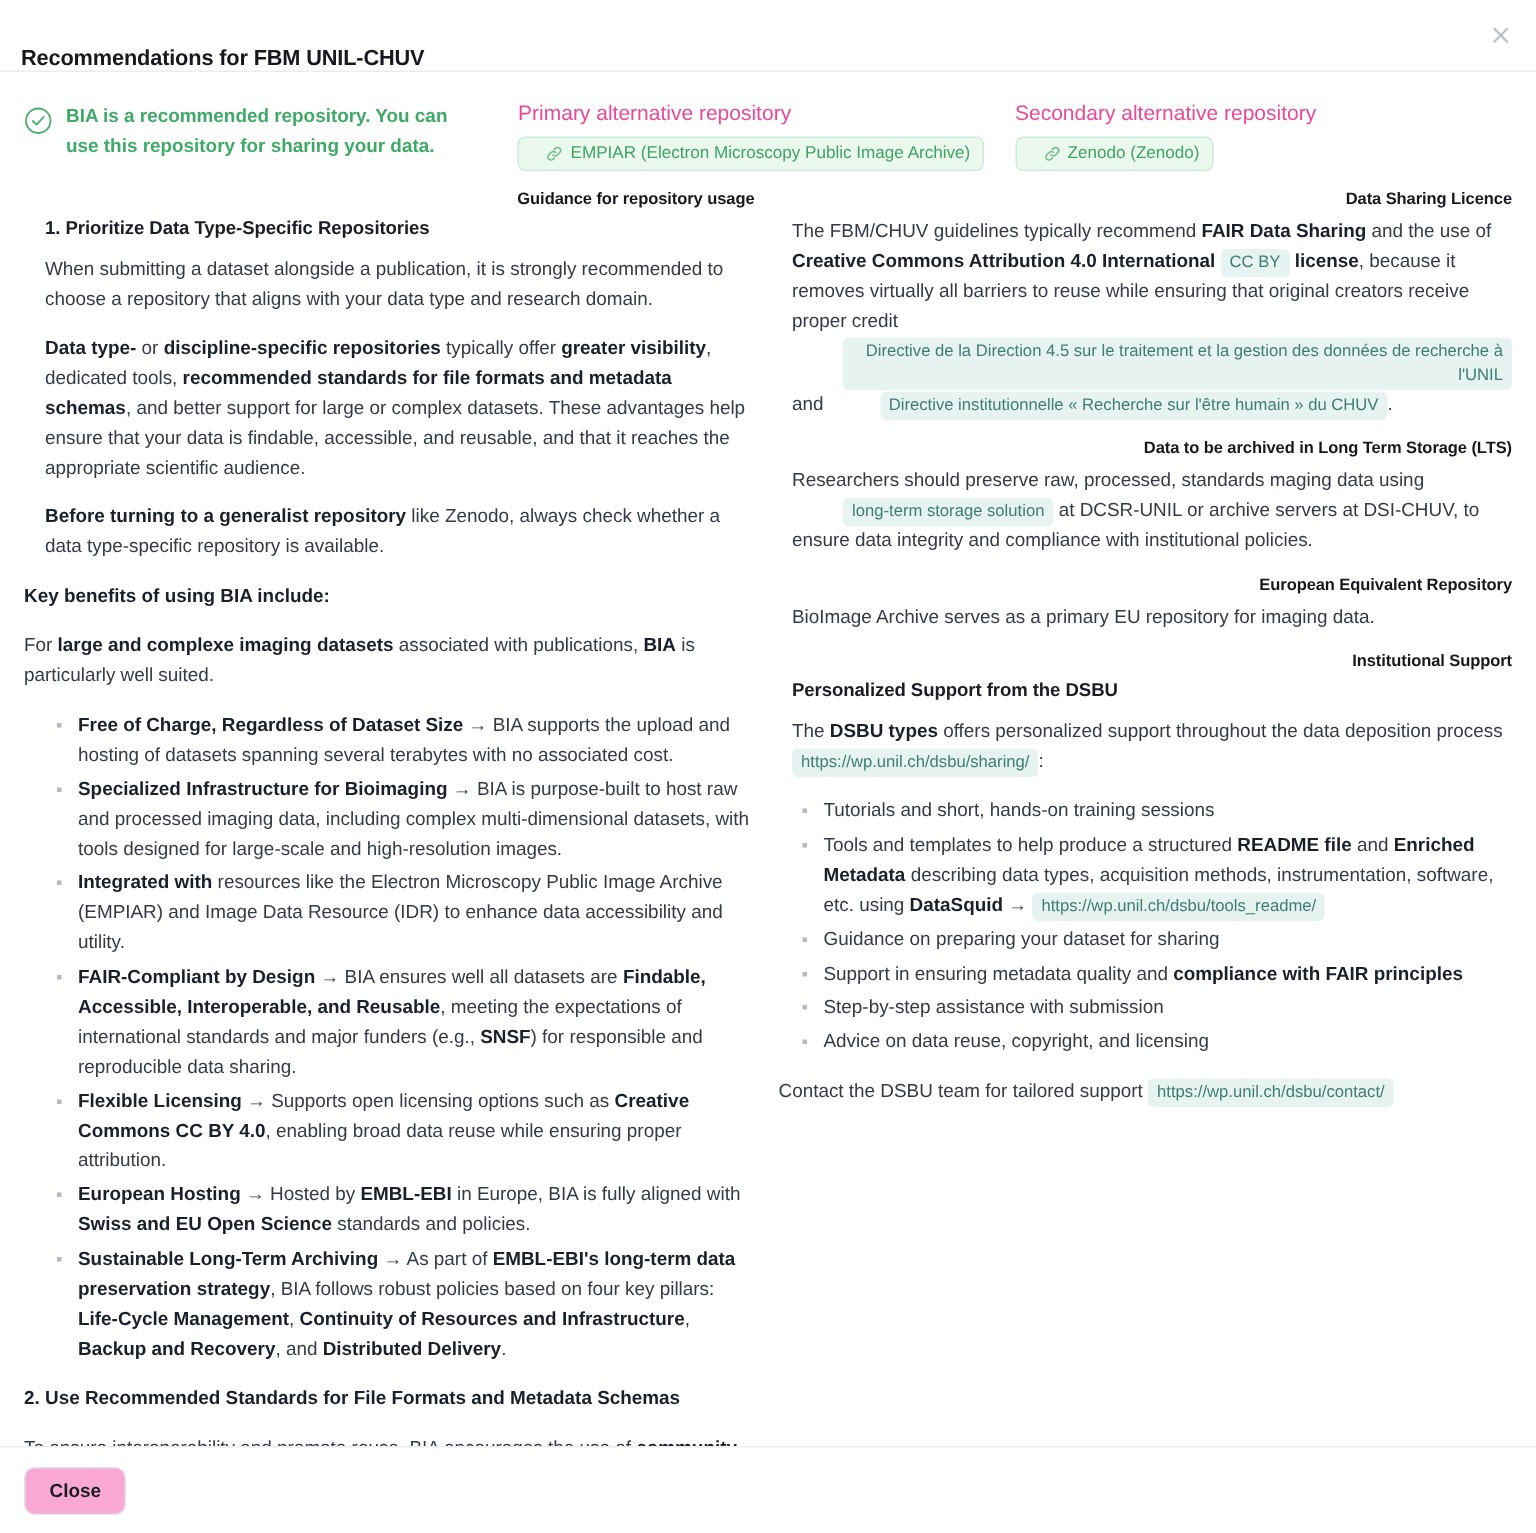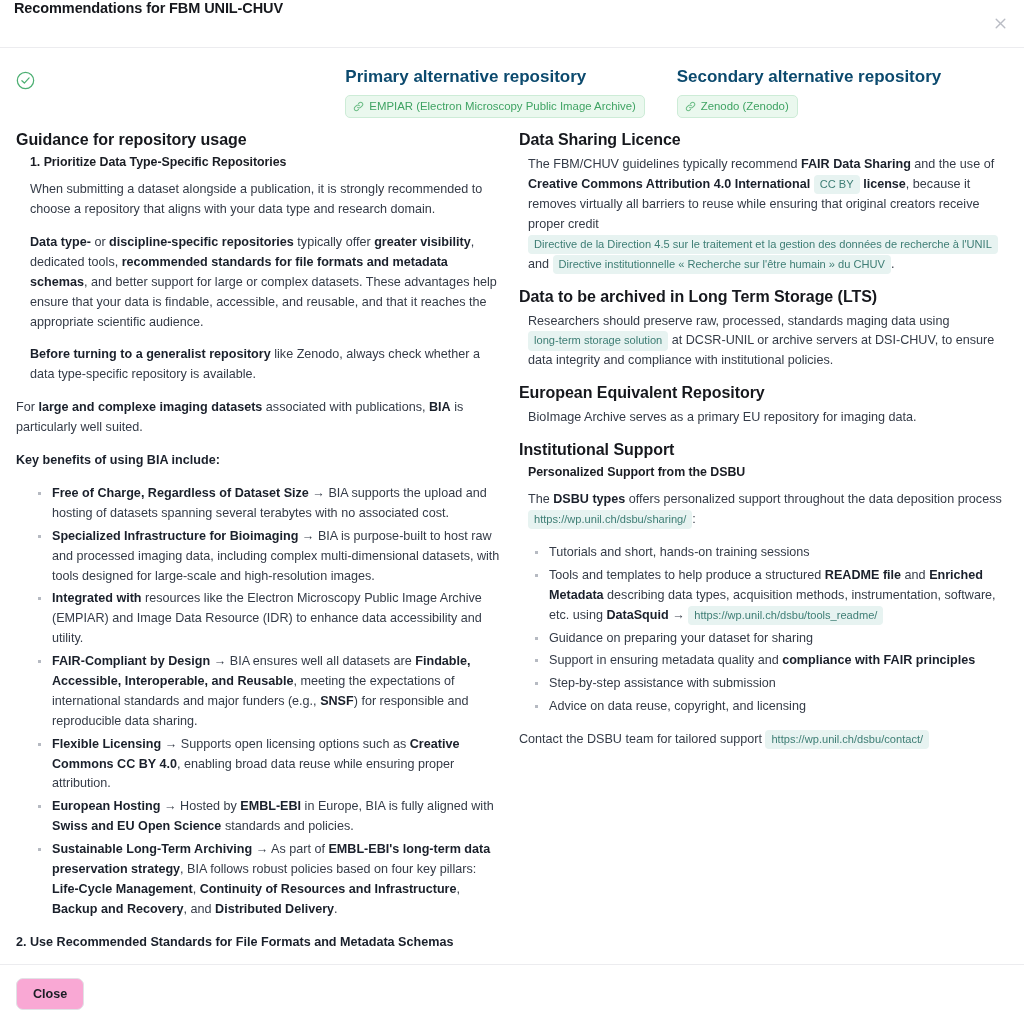--- a/index.html
+++ b/index.html
@@ -15,21 +15,21 @@
     width: 1024px; height: 1022px;
     display: flex; flex-direction: column;
     background: #ffffff;
     overflow: hidden;
   }
 
   
   .modal-header {
     flex: 0 0 auto;
     height: 48px;
-    display: flex; align-items: flex-start;
+    display: flex; align-items: flex-end;
     padding: 0 14px 0 14px;
     border-bottom: 1px solid #ececef;
     position: relative;
   }
   .modal-title {
     font-size: 14.5px;
     font-weight: 700;
     letter-spacing: -0.1px;
     color: #16181d;
   }
@@ -61,32 +61,32 @@
   .check-icon svg { display: block; }
   .reco-text {
     font-size: 12.6px;
     font-weight: 700;
     line-height: 1.55;
     color: #3faa67;
     max-width: 268px;
   }
   .alt-col { width: 338px; padding-top: 1px; }
   .alt-label {
-    font-size: 17px;
-    font-weight: 700;
-    color: #0c4a6e;
+    font-size: 14px;
+    font-weight: 400;
+    color: #ec4899;
     margin-bottom: 8px;
   }
   .repo-chip {
     display: inline-flex; align-items: center; gap: 5px;
     background: #eaf8ee;
     border: 1px solid #cdecd7;
     color: #3fa363;
     border-radius: 5px;
-    padding: 3px 8px 4px 7px;
+    padding: 3px 8px 4px 18px;
     font-size: 11.4px;
     line-height: 1.25;
     cursor: pointer;
     white-space: nowrap;
   }
   .repo-chip .link-ico { display: flex; color: #6cbd86; }
   .repo-chip .link-ico svg { display: block; }
 
   
   .modal-body {
@@ -95,24 +95,25 @@
     overflow: hidden;
     padding: 3px 16px 0 16px;
     gap: 0;
   }
   .col { overflow: hidden; }
   .col-left  { width: 503px; padding-right: 16px; }
   .col-right { width: 489px; }
 
   h3.block-title {
     margin: 0 0 6px 0;
-    font-size: 16px;
+    font-size: 11px;
     font-weight: 700;
     color: #16181d;
     letter-spacing: -0.05px;
+    text-align: right;
   }
   h4.sub-title {
     margin: 0 0 11px 0;
     font-size: 12.4px;
     font-weight: 700;
     color: #1a1d24;
     padding-left: 14px;
     letter-spacing: -0.05px;
   }
   h4.sub-title.rt { padding-left: 9px; }
@@ -158,21 +159,21 @@
     color: #3d7d74;
     border-radius: 4px;
     padding: 1px 6px 2px 6px;
     font-size: 11.1px;
     line-height: 1.45;
     cursor: pointer;
     vertical-align: baseline;
     white-space: nowrap;
     text-align: right;
   }
-  .lk.wrapok { white-space: normal; }
+  .lk.wrapok { white-space: normal; margin-left: 34px; }
 
   .arrow { font-weight: 400; color: #343b47; }
 
   
   .modal-footer {
     flex: 0 0 auto;
     height: 58px;
     display: flex; align-items: center;
     padding: 0 16px;
     border-top: 1px solid #ececef;
@@ -209,20 +210,21 @@
 
   <div class="summary-row">
 
     <div class="summary-reco">
       <span class="check-icon">
         <svg width="19" height="19" viewBox="0 0 20 20" fill="none" stroke="currentColor" stroke-width="1.3">
           <circle cx="10" cy="10" r="8.6"></circle>
           <path d="M6.2 10.2 L8.8 12.7 L13.8 7.3" stroke-linecap="round" stroke-linejoin="round"></path>
         </svg>
       </span>
+      <div class="reco-text">BIA is a recommended repository. You can use this repository for sharing your data.</div>
     </div>
 
     <div class="alt-col">
       <div class="alt-label">Primary alternative repository</div>
       <span class="repo-chip">
         <span class="link-ico">
           <svg width="11" height="11" viewBox="0 0 14 14" fill="none" stroke="currentColor" stroke-width="1.3" stroke-linecap="round">
             <path d="M5.9 8.1a2.6 2.6 0 0 0 3.7 0l2-2a2.6 2.6 0 1 0-3.7-3.7l-.9.9"></path>
             <path d="M8.1 5.9a2.6 2.6 0 0 0-3.7 0l-2 2a2.6 2.6 0 1 0 3.7 3.7l.9-.9"></path>
           </svg>
@@ -252,23 +254,23 @@
 
       <h3 class="block-title">Guidance for repository usage</h3>
       <h4 class="sub-title">1. Prioritize Data Type-Specific Repositories</h4>
 
       <p class="para">When submitting a dataset alongside a publication, it is strongly recommended to choose a repository that aligns with your data type and research domain.</p>
 
       <p class="para"><b>Data type-</b><span> or </span><b>discipline-specific repositories</b><span> typically offer </span><b>greater visibility</b><span>, dedicated tools, </span><b>recommended standards for file formats and metadata schemas</b><span>, and better support for large or complex datasets. These advantages help ensure that your data is findable, accessible, and reusable, and that it reaches the appropriate scientific audience.</span></p>
 
       <p class="para"><b>Before turning to a generalist repository</b><span> like Zenodo, always check whether a data type-specific repository is available.</span></p>
 
+      <p class="para noindent"><b>Key benefits of using BIA include:</b></p>
+
       <p class="para noindent"><span> For </span><b>large and complexe imaging datasets</b><span> associated with publications, </span><b>BIA</b><span> is particularly well suited.</span></p>
-
-      <p class="para noindent"><b>Key benefits of using BIA include:</b></p>
 
       <ul class="bullets">
         <li><b>Free of Charge, Regardless of Dataset Size</b> <span class="arrow">→</span><span> BIA supports the upload and hosting of datasets spanning several terabytes with no associated cost.</span></li>
 
         <li><b>Specialized Infrastructure for Bioimaging</b> <span class="arrow">→</span><span> BIA is purpose-built to host raw and processed imaging data, including complex multi-dimensional datasets, with tools designed for large-scale and high-resolution images.</span></li>
 
         <li><b>Integrated with</b><span> resources like the Electron Microscopy Public Image Archive (EMPIAR) and Image Data Resource (IDR) to enhance data accessibility and utility.</span></li>
 
         <li><b>FAIR-Compliant by Design</b> <span class="arrow">→</span><span> BIA ensures well all datasets are </span><b>Findable, Accessible, Interoperable, and Reusable</b><span>, meeting the expectations of international standards and major funders (e.g., </span><b>SNSF</b><span>) for responsible and reproducible data sharing.</span></li>
 

